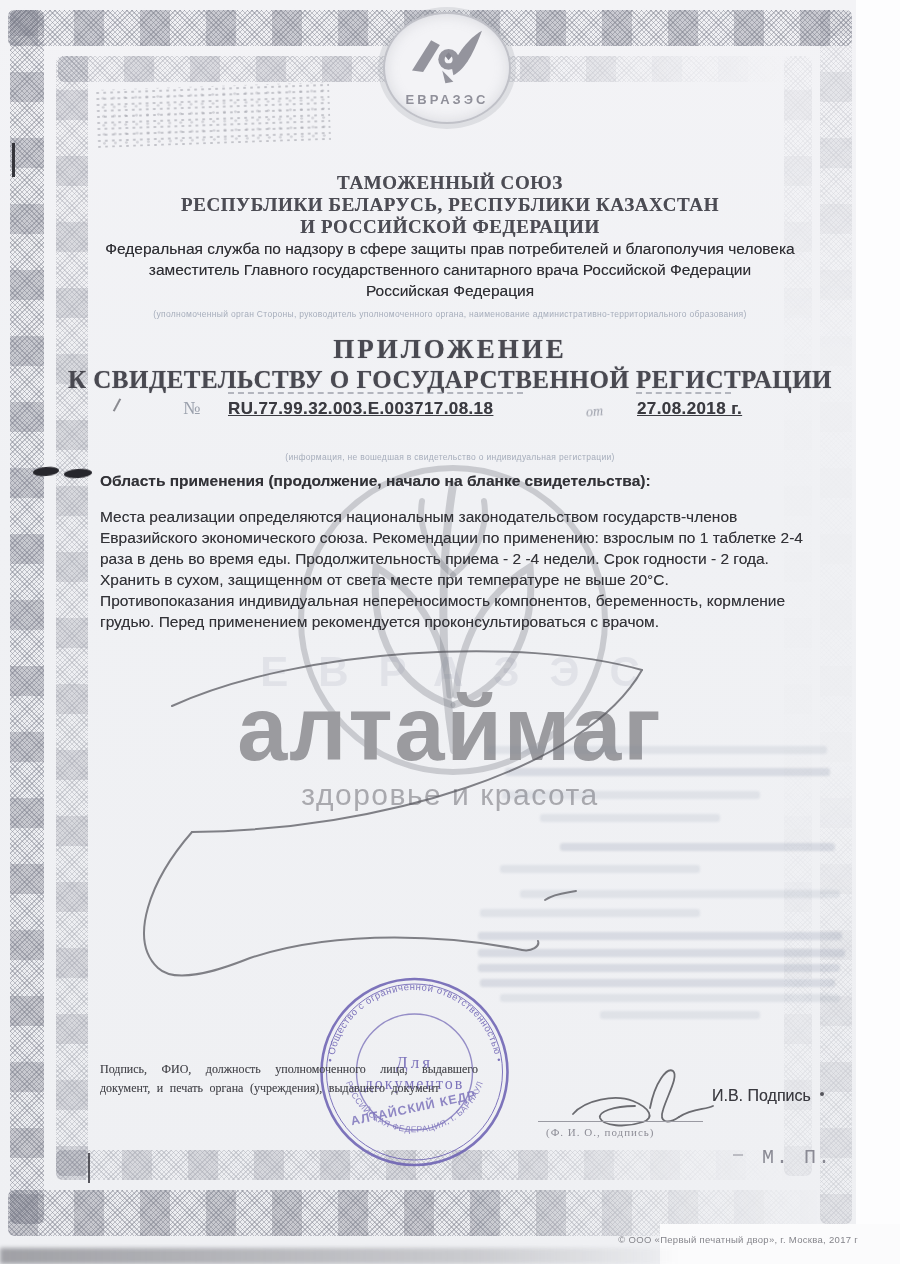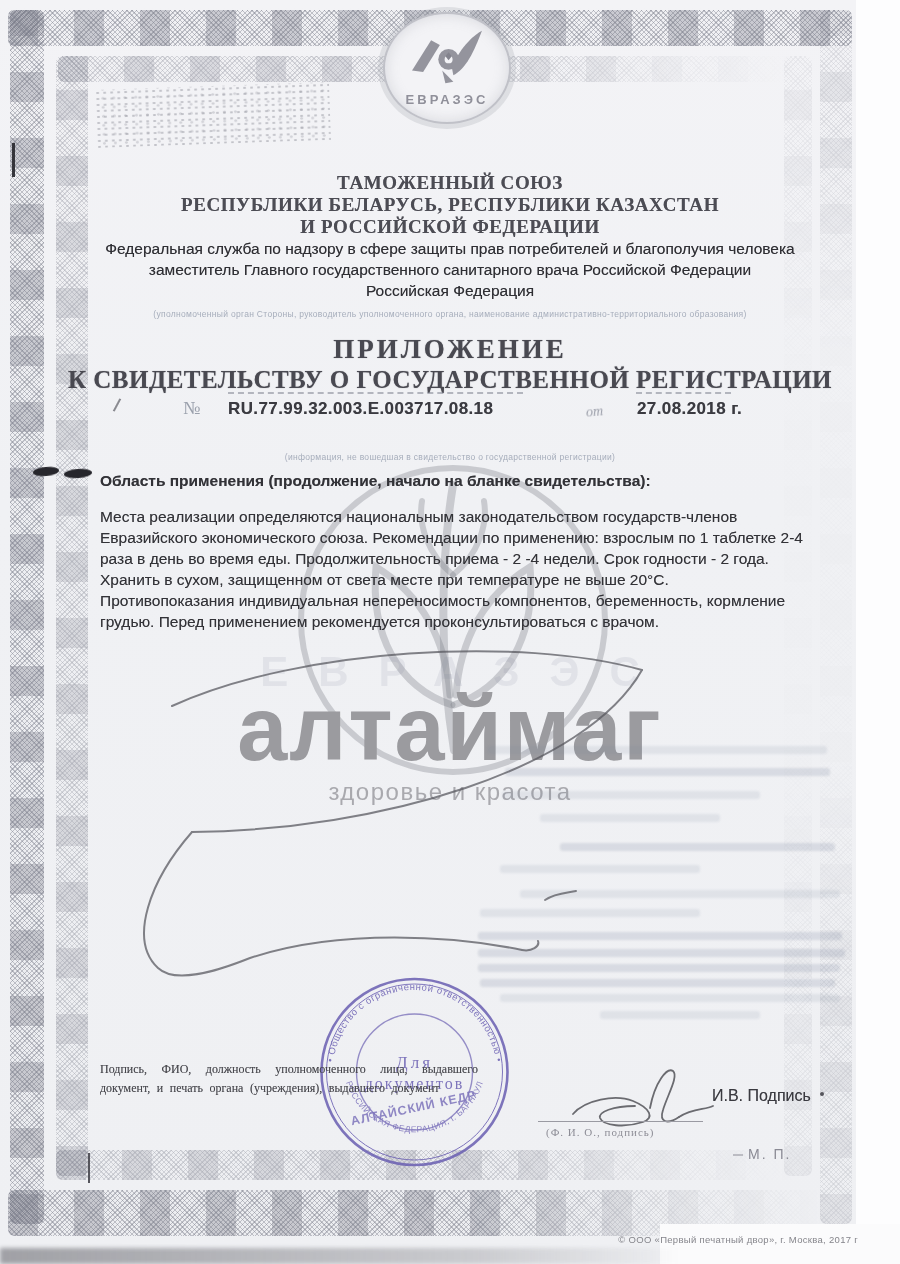--- a/index.html
+++ b/index.html
@@ -28,38 +28,38 @@
   .fade-mid{-webkit-mask-image:linear-gradient(180deg,#000 0 10%,rgba(0,0,0,.12) 28% 62%,#000 88%);
             mask-image:linear-gradient(180deg,#000 0 10%,rgba(0,0,0,.12) 28% 62%,#000 88%);}
 
   
   .serifB{font-family:"Liberation Serif",serif;font-weight:bold;color:#4c4c54;}
   .hdr-union{font-size:19px;letter-spacing:.6px;text-shadow:0 0 .6px rgba(76,76,84,.55);}
   .hdr-agency{font-size:15.5px;color:#2e2e33;text-shadow:0 0 .4px rgba(46,46,51,.5);}
   .micro{font-size:8.5px;color:rgba(120,130,152,.62);filter:blur(.3px);letter-spacing:.3px;}
   .title1{font-size:27px;letter-spacing:3px;color:#494951;text-shadow:0 0 1px rgba(73,73,81,.55);}
   .title2{font-size:25px;letter-spacing:.5px;color:#494951;text-shadow:0 0 1px rgba(73,73,81,.55);}
-  .regnum{font-size:17px;font-weight:bold;color:#3a3a40;letter-spacing:.4px;text-shadow:0 0 .4px rgba(58,58,64,.5);}
+  .regnum{font-size:17px;font-weight:bold;color:#3a3a40;letter-spacing:.4px;text-shadow:0 0 .4px rgba(58,58,64,.5);text-decoration:underline;}
   .bodytxt{font-size:15.5px;line-height:1.36;color:#323237;text-shadow:0 0 .3px rgba(50,50,55,.45);}
   .dashes{border-top:2.5px dashed rgba(128,132,144,.55);height:0;filter:blur(.4px);}
 
   
   .brand{font-size:90px;font-weight:bold;color:#9b9b9f;letter-spacing:2px;}
-  .tagline{font-size:24px;color:#a9a9ae;letter-spacing:1.5px;}
+  .tagline{font-size:30px;color:#a9a9ae;letter-spacing:1.5px;}
   .ghost{font-size:42px;font-weight:bold;color:rgba(125,135,155,.13);letter-spacing:30px;filter:blur(.6px);}
 
   
   .bleed{position:absolute;height:8px;border-radius:3px;background:rgba(118,130,158,.13);filter:blur(1.1px);}
   .bleed.d{background:rgba(112,124,152,.18);}
 
   
   .foot-left{font-family:"Liberation Serif",serif;font-size:12px;line-height:1.55;color:#46464c;
              text-align:justify;word-spacing:3.5px;text-shadow:0 0 .4px rgba(70,70,76,.4);}
   .sig-caption{font-family:"Liberation Serif",serif;font-size:11px;color:#8d8d96;letter-spacing:1px;}
-  .mp{font-family:Liberation Sans, sans-serif;font-size:14px;color:#8a8a94;letter-spacing:2px;filter:blur(.3px);}
+  .mp{font-family:Liberation Mono, monospace;font-size:20px;color:#8a8a94;letter-spacing:2px;filter:blur(.3px);margin-left:14px;}
   .copyright{font-size:9.5px;color:#85858b;letter-spacing:.3px;margin-left:16px;}
 
   .artifact{position:absolute;background:#26262c;border-radius:50%;filter:blur(.4px);}
 </style>
 </head>
 <body>
 
 <div class="page">
 
   <div class="band h abs" style="left:8px;top:10px;width:844px;height:36px;"></div>
@@ -105,21 +105,21 @@
 
   <div class="abs center serifB title1" style="top:334px;">ПРИЛОЖЕНИЕ</div>
   <div class="abs center serifB title2" style="top:366px;">К СВИДЕТЕЛЬСТВУ О ГОСУДАРСТВЕННОЙ РЕГИСТРАЦИИ</div>
 
   <div class="abs dashes" style="left:228px;top:392px;width:295px;"></div>
   <div class="abs dashes" style="left:636px;top:392px;width:95px;"></div>
   <div class="abs" style="left:183px;top:398px;font-family:'Liberation Serif',serif;font-size:18px;color:#9aa0ac;">№</div>
   <div class="abs regnum" style="left:228px;top:399px;">RU.77.99.32.003.E.003717.08.18</div>
   <div class="abs" style="left:586px;top:404px;font-family:'Liberation Serif',serif;font-style:italic;font-size:14px;color:rgba(110,115,130,.65);transform:rotate(-5deg);filter:blur(.4px);">от</div>
   <div class="abs regnum" style="left:637px;top:399px;">27.08.2018 г.</div>
-  <div class="abs center micro" style="top:452px;">(информация, не вошедшая в свидетельство о государственной регистрации)</div>
+  <div class="abs center micro" style="top:452px;">(информация, не вошедшая в свидетельство о индивидуальная регистрации)</div>
 
   <svg class="abs" style="left:288px;top:455px;" width="330" height="330" viewBox="0 0 330 330">
     <g fill="none" stroke="rgba(118,120,130,.32)" stroke-linecap="round">
       <circle cx="165" cy="165" r="152" stroke-width="6"></circle>
       <path d="M165,30 C152,110 152,210 166,295" stroke-width="8"></path>
       <path d="M164,250 C110,232 82,180 88,112 C134,140 158,185 162,240" stroke-width="7"></path>
       <path d="M166,250 C220,232 248,180 242,112 C196,140 172,185 168,240" stroke-width="7"></path>
       <path d="M165,120 C140,100 130,70 134,46" stroke-width="6"></path>
       <path d="M165,120 C190,100 200,70 196,46" stroke-width="6"></path>
     </g>

